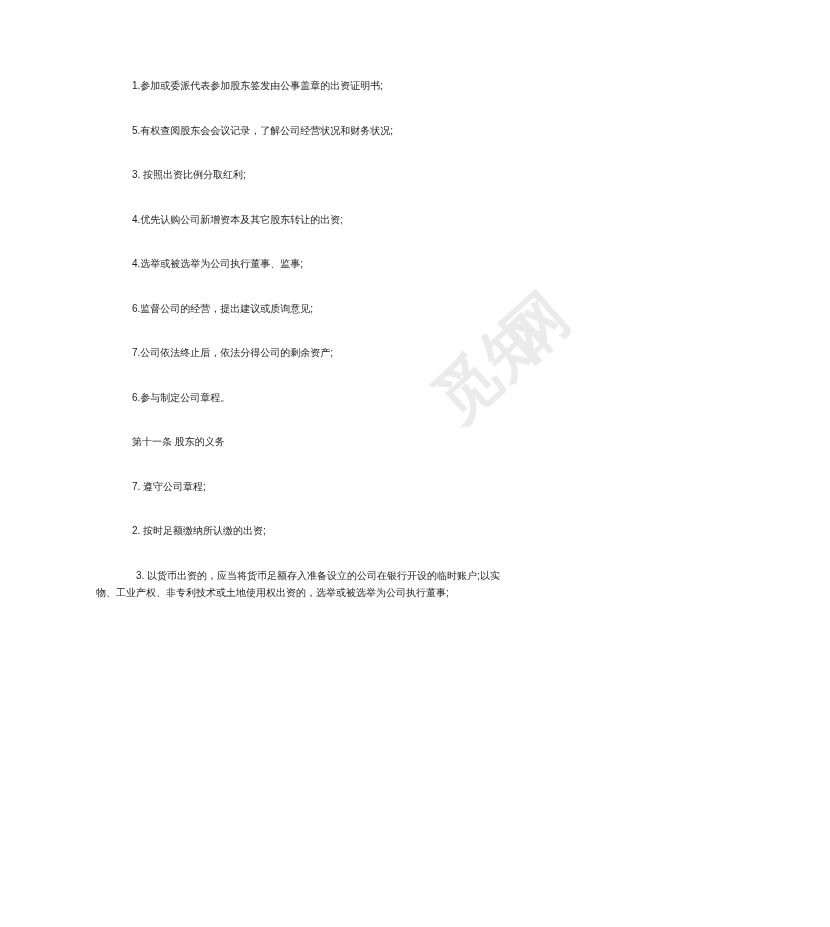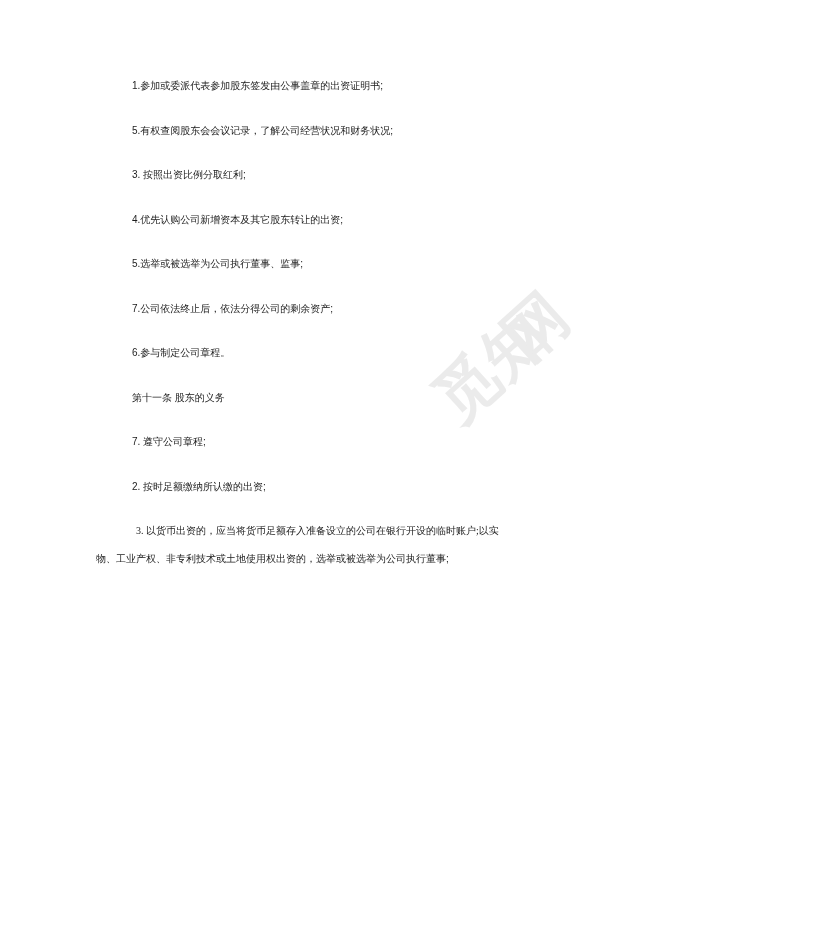--- a/index.html
+++ b/index.html
@@ -36,22 +36,21 @@
   }
   .para.indent-1 {
     padding-left: 36px;
   }
   .para.heading {
     padding-left: 36px;
   }
   .para.wrap {
     padding-left: 0;
     text-indent: 40px;
-    margin-bottom: 12px;
-    font-family: Liberation Serif, serif;
+    margin-bottom: 2px;
   }
   .watermark {
     position: absolute;
     left: 398px;
     top: 268px;
     width: 280px;
     height: 260px;
     z-index: 1;
     pointer-events: none;
     opacity: 0.5;
@@ -78,21 +77,22 @@
   <div class="watermark">
     <div class="watermark-text wm-a">觅知</div>
     <div class="watermark-text wm-b">网</div>
   </div>
 
   <div class="doc-body">
     <p class="para indent-1">1.参加或委派代表参加股东签发由公事盖章的出资证明书;</p>
     <p class="para indent-1">5.有权查阅股东会会议记录，了解公司经营状况和财务状况;</p>
     <p class="para indent-1">3. 按照出资比例分取红利;</p>
     <p class="para indent-1">4.优先认购公司新增资本及其它股东转让的出资;</p>
-    <p class="para indent-1">5.选举或被选举为公司执行董事、监事;</p>
+    <p class="para indent-1">4.选举或被选举为公司执行董事、监事;</p>
+    <p class="para indent-1">6.监督公司的经营，提出建议或质询意见;</p>
     <p class="para indent-1">7.公司依法终止后，依法分得公司的剩余资产;</p>
     <p class="para indent-1">6.参与制定公司章程。</p>
     <p class="para heading">第十一条 股东的义务</p>
     <p class="para indent-1">7. 遵守公司章程;</p>
     <p class="para indent-1">2. 按时足额缴纳所认缴的出资;</p>
     <p class="para wrap">3. 以货币出资的，应当将货币足额存入准备设立的公司在银行开设的临时账户;以实</p>
     <p class="para">物、工业产权、非专利技术或土地使用权出资的，选举或被选举为公司执行董事;</p>
   </div>
 
 </div>

